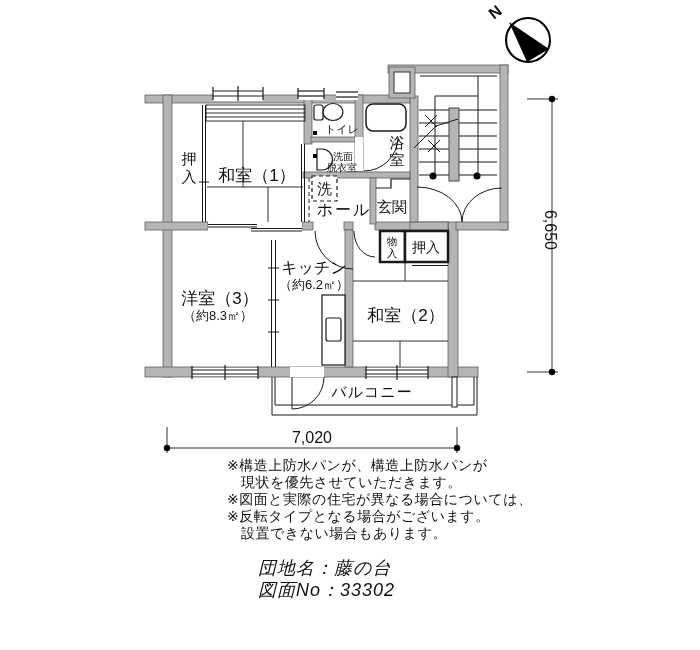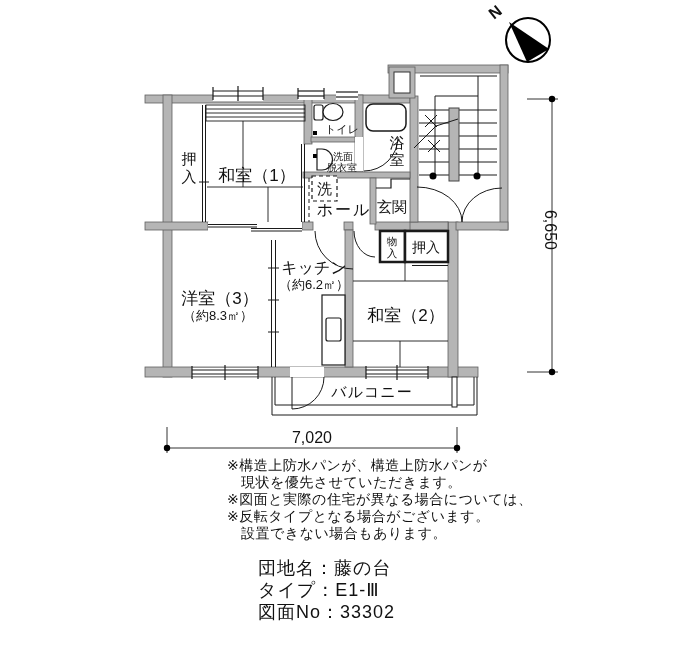--- a/index.html
+++ b/index.html
@@ -3,21 +3,21 @@
 <meta charset="utf-8">
 <style>
   html,body{margin:0;padding:0;background:#fff;}
   .canvas{position:relative;width:700px;height:650px;background:#ffffff;overflow:hidden;
           font-family:"Liberation Sans","DejaVu Sans",sans-serif;color:#111;}
   svg text{fill:#111;font-family:"Liberation Sans","DejaVu Sans",sans-serif;}
   .notes{position:absolute;left:227px;top:457px;font-size:14px;line-height:17px;
          letter-spacing:0.5px;white-space:nowrap;}
   .notes .indent{padding-left:14px;}
   .info{position:absolute;left:258px;top:557px;font-size:18px;line-height:22px;
-        letter-spacing:1px;white-space:nowrap;}
+        letter-spacing:1px;white-space:nowrap;font-style:italic;}
 </style>
 </head>
 <body>
 
 <div class="canvas">
 
 <svg width="700" height="460" viewBox="0 0 700 460">
 
   <g fill="#b5b5b5" stroke="#606060" stroke-width="0.8">
 
@@ -250,17 +250,16 @@
     <div>※構造上防水パンが、構造上防水パンが</div>
     <div class="indent">現状を優先させていただきます。</div>
     <div>※図面と実際の住宅が異なる場合については、</div>
     <div>※反転タイプとなる場合がございます。</div>
     <div class="indent">設置できない場合もあります。</div>
   </div>
 
   
   <div class="info">
     <div>団地名：藤の台</div>
-    <div>タイプ：E1-Ⅲ</div>
     <div>図面No：33302</div>
   </div>
 
 </div>
 
 </body></html>

